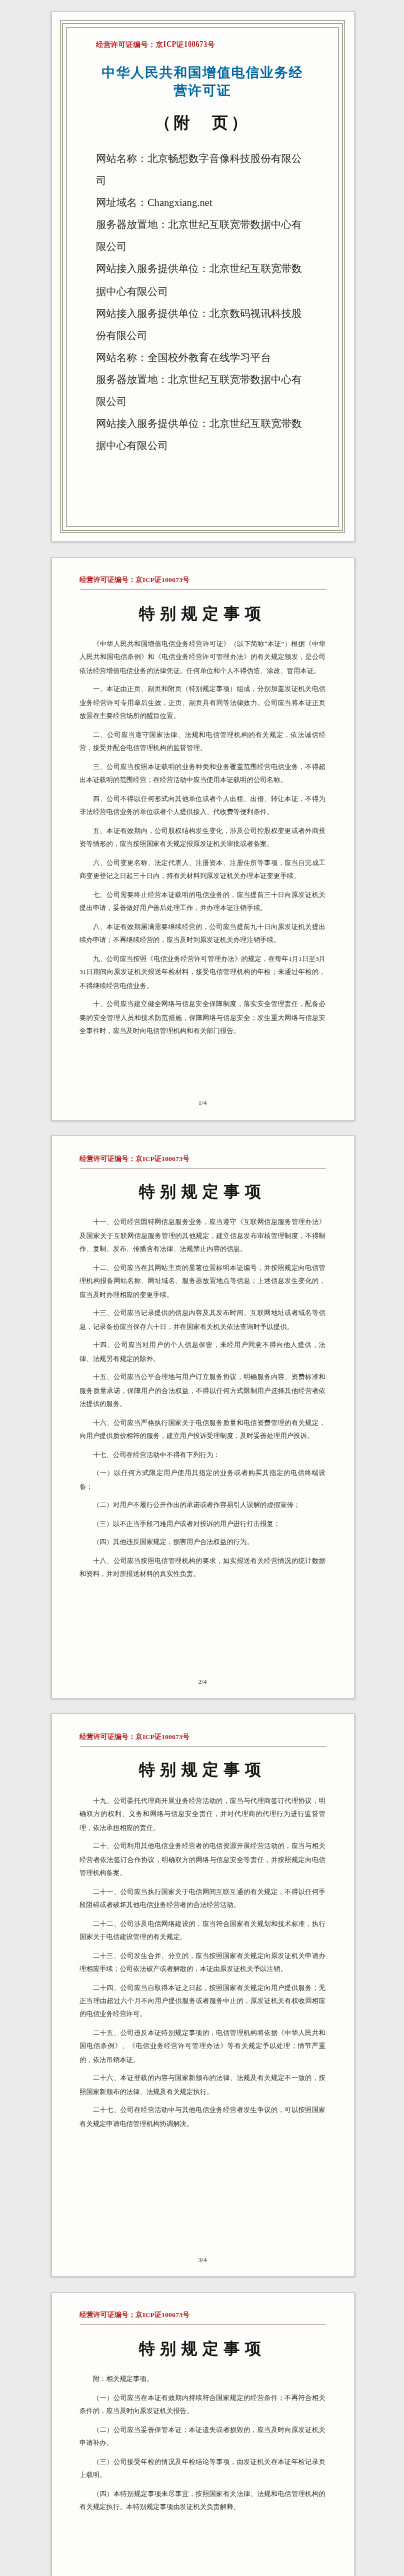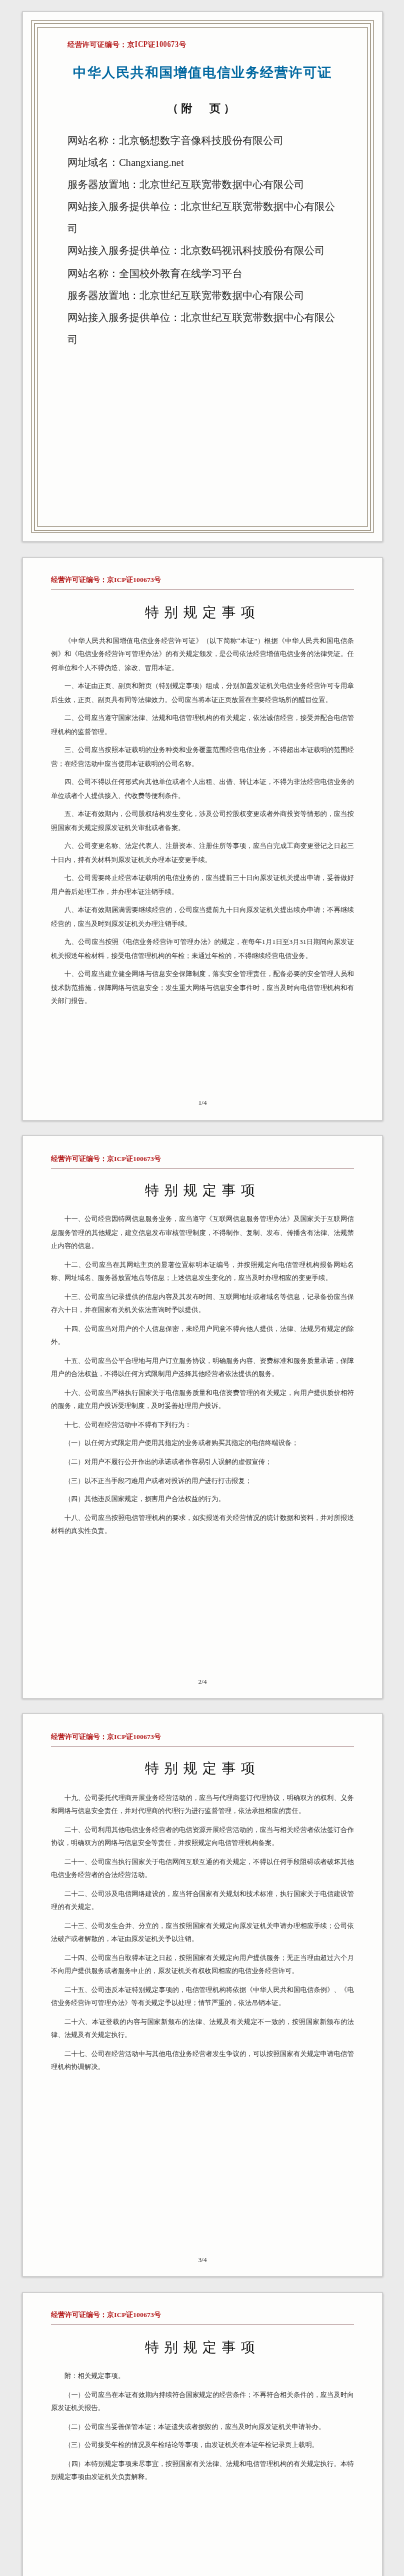--- a/index.html
+++ b/index.html
@@ -4,44 +4,44 @@
 <style>
   * { margin:0; padding:0; box-sizing:border-box; }
   html,body { width:405px; }
   body {
     background:#ebebeb;
     font-family:"Liberation Serif","DejaVu Serif",serif;
     color:#222;
   }
   .doc { padding:11.3px 0 2.6px; }
   .page {
-    width:361px;
+    width:304px;
     margin:0 auto 14.4px;
     background:#fdfdfc;
     border:0.5px solid #cfcfcf;
     box-shadow:0 0.5px 2.1px rgba(0,0,0,.28);
     position:relative;
     overflow:hidden;
   }
   
   .cert { height:531px; }
   .frame-a { position:absolute; inset:8.2px; border:0.5px solid #b3ab9d; pointer-events:none; }
   .frame-b { position:absolute; inset:10.8px; border:1.5px solid #a79e8d; pointer-events:none; }
   .frame-c { position:absolute; inset:14.4px; border:0.5px solid #b3ab9d; pointer-events:none; }
   .cert-body { position:absolute; inset:14.4px; padding:13.4px 30px 15.5px; }
   .cert-no { color:#b51d1d; font-size:7.2px; font-weight:bold; letter-spacing:0.3px; }
   .cert-title { text-align:center; font-size:13.4px; font-weight:bold; margin-top:14.4px; letter-spacing:1px; color:#0369a1; }
-  .cert-sub { text-align:center; font-size:11px; font-weight:bold; margin-top:19px; letter-spacing:3.1px; color:#141414; }
+  .cert-sub { text-align:center; font-size:16px; font-weight:bold; margin-top:13px; letter-spacing:3.1px; color:#141414; }
   .cert-text { margin-top:13.4px; font-size:10.3px; line-height:2.15; color:#1c1c1c; }
   .cert-intro { text-indent:2em; }
   .entry { }
   
   .prov { height:564px; padding:17.5px 28px 0; }
   .prov-head { color:#b51d1d; font-size:7px; font-weight:bold; padding-bottom:4.1px; border-bottom:0.5px solid #cbb6b6; }
-  .prov-title { text-align:center; font-size:14px; font-weight:normal; letter-spacing:5.2px; margin:13.4px 0 12.4px; color:#141414; }
+  .prov-title { text-align:center; font-size:16px; font-weight:bold; letter-spacing:5.2px; margin:13.4px 0 12.4px; color:#141414; }
   .prov-body p {
     font-size:6.7px; line-height:2.0; text-align:justify;
     text-indent:2em; margin:0 0 5.2px; color:#2a2a2a;
   }
   .prov-footer {
     position:absolute; bottom:13.4px; left:0; right:0;
     text-align:center; font-size:6.7px; color:#333;
   }
 </style>
 </head>

